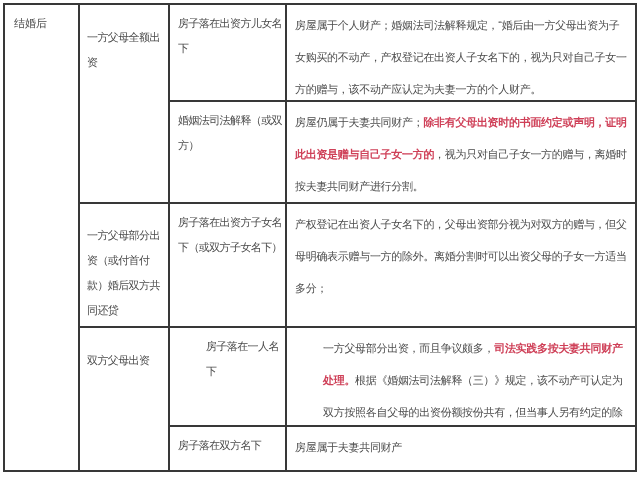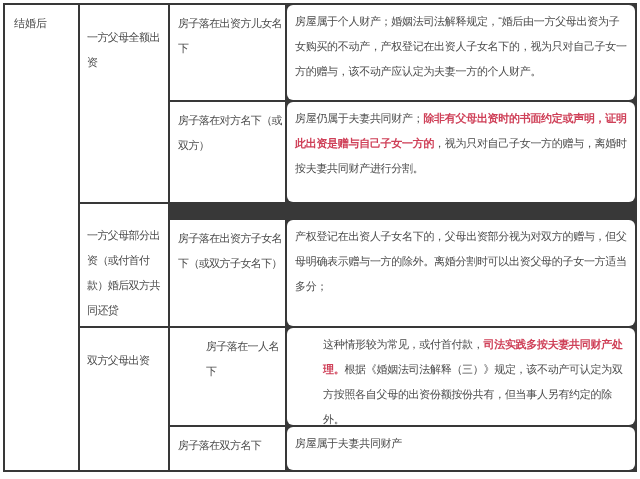--- a/index.html
+++ b/index.html
@@ -56,27 +56,26 @@
   .fund-2 { grid-row: 3; font-family: Liberation Mono, monospace; }
   .fund-3 { grid-row: 4 / 6; }
   .house {
     grid-column: 3;
     padding: 6px 2px 4px 8px;
     letter-spacing: -0.6px;
   }
   .desc {
     grid-column: 4;
     padding: 4px 6px 4px 8px;
-    line-height: 25px;
+    line-height: 32px;
     letter-spacing: -0.3px;
-    border-radius: 6px;
   }
   .r1 { grid-row: 1; }
   .r2 { grid-row: 2; }
-  .r3 { grid-row: 3; margin-top: 16px; }
+  .r3 { grid-row: 3; }
   .r4 { grid-row: 4; padding-left: 36px; }
   .r5 { grid-row: 5; }
   .hl {
     color: var(--highlight);
     font-weight: bold;
   }
 </style>
 </head>
 <body>
 
@@ -98,38 +97,38 @@
     </div>
 
     <div class="cell house r1">
       <span>房子落在出资方儿女名下</span>
     </div>
     <div class="cell desc r1">
       <span>房屋属于个人财产；婚姻法司法解释规定，“婚后由一方父母出资为子女购买的不动产，产权登记在出资人子女名下的，视为只对自己子女一方的赠与，该不动产应认定为夫妻一方的个人财产。</span><span class="hl"></span><span></span>
     </div>
 
     <div class="cell house r2">
-      <span>房子落在对方名下（或双方）</span>
+      <span>婚姻法司法解释（或双方）</span>
     </div>
     <div class="cell desc r2">
       <span>房屋仍属于夫妻共同财产；</span><span class="hl">除非有父母出资时的书面约定或声明，证明此出资是赠与自己子女一方的</span><span>，视为只对自己子女一方的赠与，离婚时按夫妻共同财产进行分割。</span>
     </div>
 
     <div class="cell house r3">
       <span>房子落在出资方子女名下（或双方子女名下）</span>
     </div>
     <div class="cell desc r3">
       <span>产权登记在出资人子女名下的，父母出资部分视为对双方的赠与，但父母明确表示赠与一方的除外。离婚分割时可以出资父母的子女一方适当多分；</span><span class="hl"></span><span></span>
     </div>
 
     <div class="cell house r4">
       <span>房子落在一人名下</span>
     </div>
     <div class="cell desc r4">
-      <span>这种情形较为常见，或付首付款，</span><span class="hl">司法实践多按夫妻共同财产处理。</span><span>根据《婚姻法司法解释（三）》规定，该不动产可认定为双方按照各自父母的出资份额按份共有，但当事人另有约定的除外。</span>
+      <span>一方父母部分出资，而且争议颇多，</span><span class="hl">司法实践多按夫妻共同财产处理。</span><span>根据《婚姻法司法解释（三）》规定，该不动产可认定为双方按照各自父母的出资份额按份共有，但当事人另有约定的除外。</span>
     </div>
 
     <div class="cell house r5">
       <span>房子落在双方名下</span>
     </div>
     <div class="cell desc r5">
       <span>房屋属于夫妻共同财产</span><span class="hl"></span><span></span>
     </div>
 
   </div>

